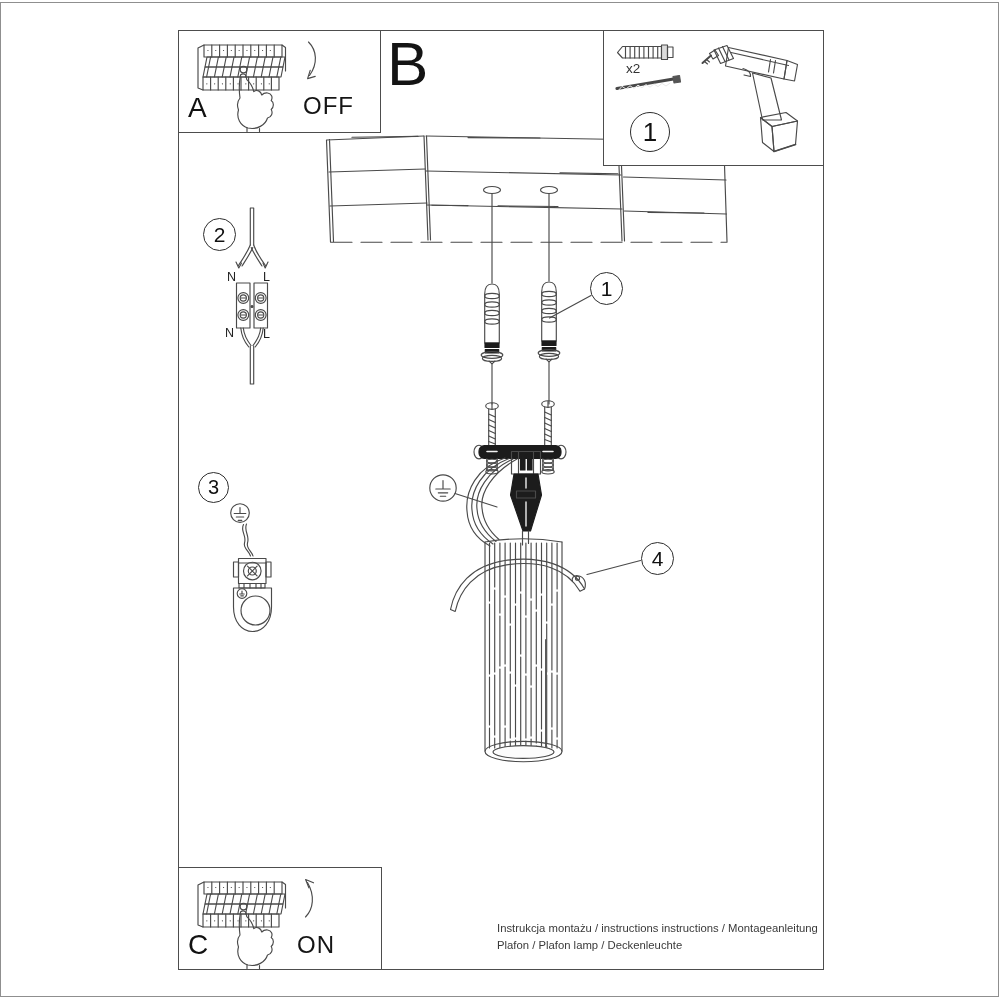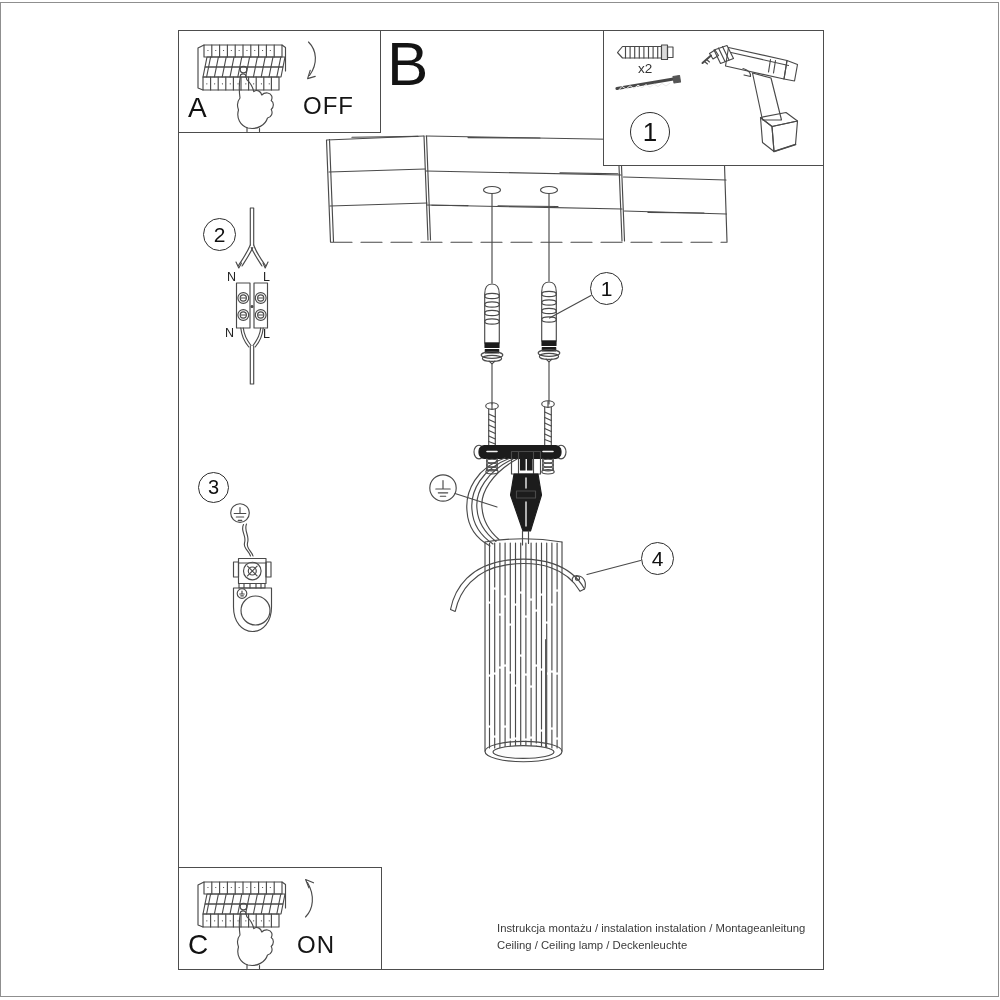--- a/index.html
+++ b/index.html
@@ -23,21 +23,21 @@
   .panel-a{left:178px;top:30px;width:201px;height:101px;}
   .panel-tools{left:603px;top:30px;width:219px;height:134px;}
   .panel-c{left:178px;top:867px;width:202px;height:101px;}
   .panel svg{position:absolute;left:0;top:0;}
   .letter{position:absolute;left:9px;bottom:8px;font-size:28px;color:#111;}
   .action{position:absolute;font-size:24px;letter-spacing:1px;color:#151515;}
   .big-b{position:absolute;left:387px;top:33px;font-size:62px;line-height:1;color:#141414;}
   .callout{position:absolute;border:1.7px solid #2e2e2e;border-radius:50%;background:#fff;color:#111;
            display:flex;align-items:center;justify-content:center;}
   .wl{position:absolute;font-size:12.5px;color:#222;}
-  .x2{position:absolute;left:34px;top:30px;font-size:13.5px;color:#333;}
+  .x2{position:absolute;left:22px;top:30px;font-size:13.5px;color:#333;}
   .footer{position:absolute;left:497px;top:920px;font-size:11.3px;line-height:17px;color:#3a3a3a;white-space:nowrap;}
 </style>
 </head>
 <body>
 
 <div class="page">
   <div class="page-border"></div>
 
   <svg class="art" viewBox="0 0 1000 1000">
     <defs>
@@ -314,16 +314,16 @@
       <g>
         <path d="M126.5,49 C134.5,41 136,27.5 128.5,14.5"></path>
         <path d="M126.6,11.5 L134.5,14.8 M126.6,11.5 L129.9,19.8"></path>
       </g>
     </svg>
     <div class="action" style="left:118px;top:63px;">ON</div>
     <div class="letter">C</div>
   </div>
 
   <div class="footer">
-    <div>Instrukcja montażu / instalation instalation / Montageanleitung</div>
-    <div>Ceiling / Ceiling lamp / Deckenleuchte</div>
+    <div>Instrukcja montażu / instructions instructions / Montageanleitung</div>
+    <div>Plafon / Plafon lamp / Deckenleuchte</div>
   </div>
 </div>
 
 </body></html>

